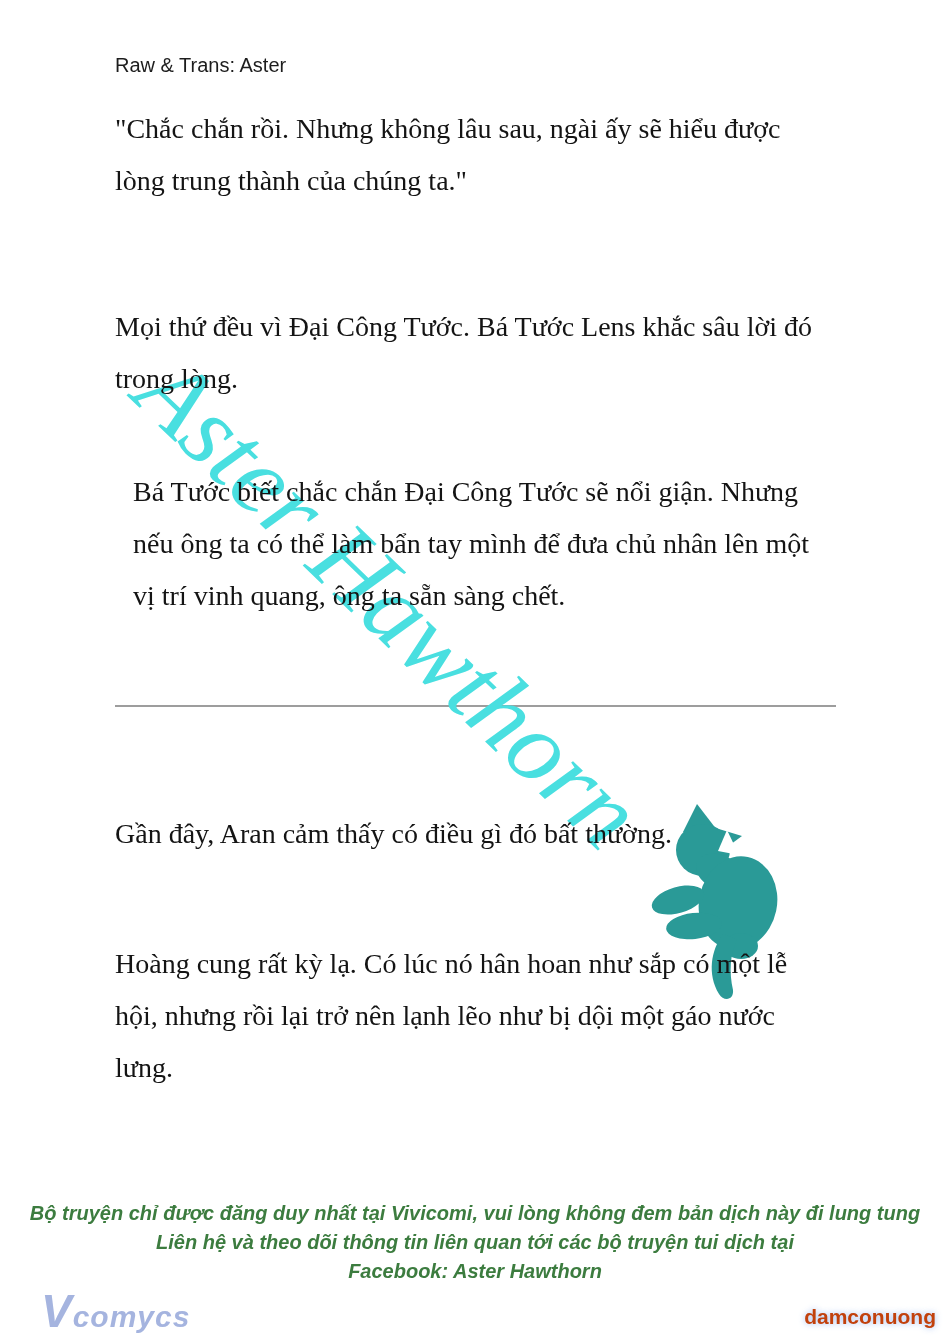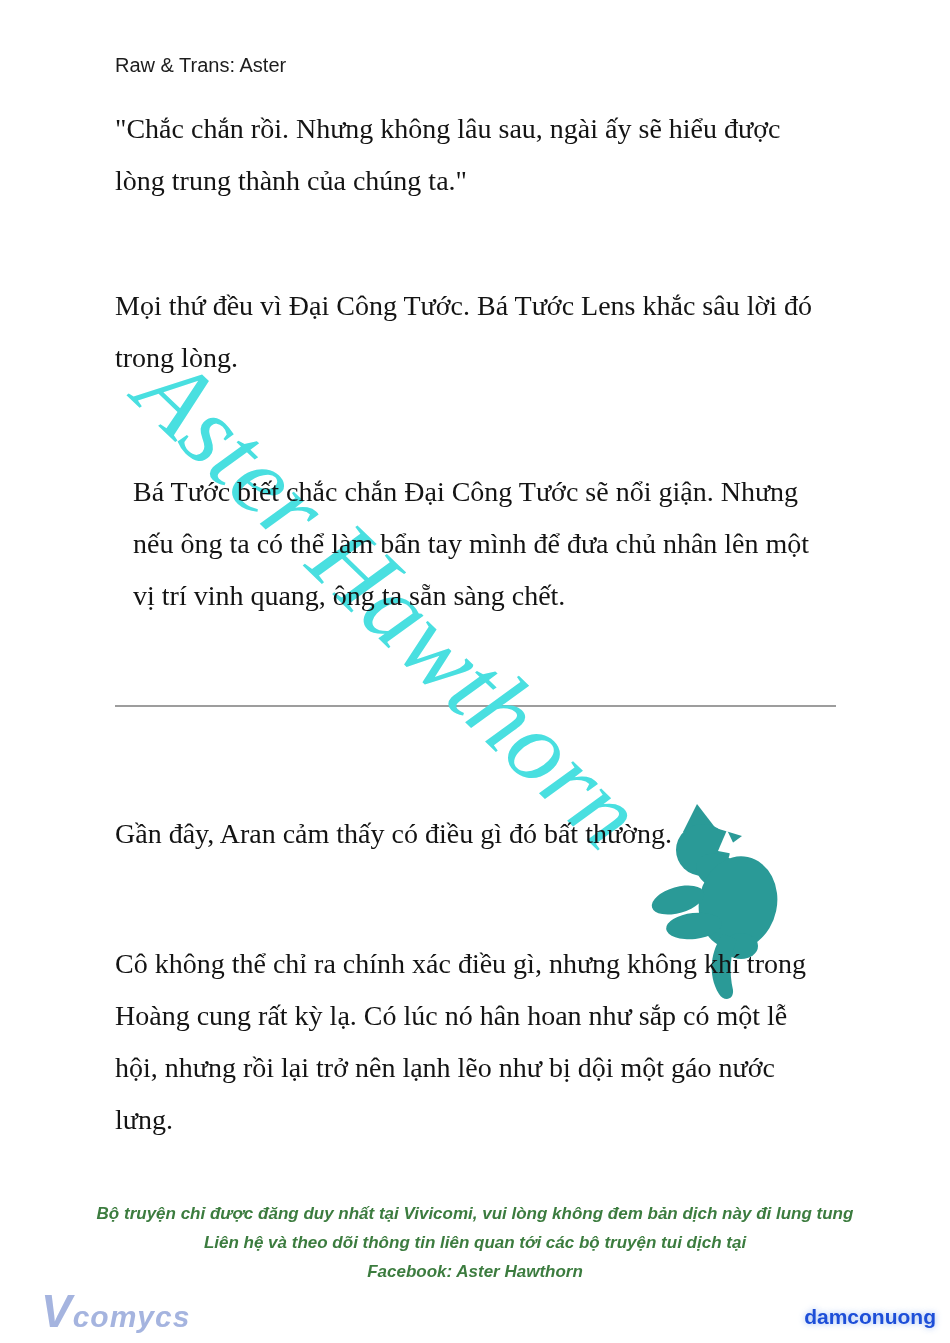--- a/index.html
+++ b/index.html
@@ -17,43 +17,43 @@
     background:#9d9d9d; z-index:0;
   }
   .watermark {
     position:absolute; left:195px; top:332px;
     transform:rotate(44deg); transform-origin:0 0;
     font-family:"Liberation Serif","DejaVu Serif",serif; font-style:italic;
     font-size:102px; color:#49dfe0; white-space:nowrap; z-index:1;
   }
   .cat-svg { position:absolute; left:645px; top:798px; z-index:1; }
   .para { position:absolute; left:115px; z-index:2; }
-  .p1 { top:103px; } .p2 { top:280px; } .p3 { top:466px;margin-left:18px; }
+  .p1 { top:103px; } .p2 { top:301px; } .p3 { top:466px;margin-left:18px; }
   .p4 { top:808px; } .p5 { top:938px; }
   .line {
     height:52px; line-height:52px; font-size:28px; color:#141414;
     white-space:nowrap;
   }
   .footer {
     position:absolute; left:0; top:1199px; width:950px; text-align:center;
     font-family:"Liberation Sans","DejaVu Sans",sans-serif;
     font-weight:bold; font-style:italic; color:#3c7c3f; z-index:2;
   }
-  .f-line { height:29px; line-height:29px; font-size:17px; }
+  .f-line { height:29px; line-height:29px; font-size:20px; }
   .logo-left {
     position:absolute; left:16px; top:1284px;
     font-family:"Liberation Sans","DejaVu Sans",sans-serif;
     font-style:italic; font-weight:bold; font-size:30px; letter-spacing:1px;
     color:#96a8da; opacity:.85; z-index:2;margin-left:25px;
   }
   .logo-left::first-letter { font-size:46px; }
   .logo-right {
     position:absolute; right:14px; top:1305px;
     font-family:"Liberation Sans","DejaVu Sans",sans-serif;
-    font-weight:bold; font-size:21px; color:#1d4ed8;
+    font-weight:bold; font-size:21px; color:#c2410c;
     text-shadow:0 0 6px rgba(140,175,240,.85), 0 0 2px rgba(255,255,255,.9);
     z-index:2;
   }
 </style>
 </head>
 <body>
 
 <div class="page">
 
   <div class="credit">Raw &amp; Trans: Aster</div>
@@ -91,21 +91,20 @@
     <div class="line">Bá Tước biết chắc chắn Đại Công Tước sẽ nổi giận. Nhưng</div>
     <div class="line">nếu ông ta có thể làm bẩn tay mình để đưa chủ nhân lên một</div>
     <div class="line">vị trí vinh quang, ông ta sẵn sàng chết.</div>
   </div>
 
   <div class="para p4">
     <div class="line">Gần đây, Aran cảm thấy có điều gì đó bất thường.</div>
   </div>
 
   <div class="para p5">
-    <div class="line">Cô không thể chỉ ra chính xác điều gì, nhưng không khí trong</div>
     <div class="line">Hoàng cung rất kỳ lạ. Có lúc nó hân hoan như sắp có một lễ</div>
     <div class="line">hội, nhưng rồi lại trở nên lạnh lẽo như bị dội một gáo nước</div>
     <div class="line">lưng.</div>
   </div>
 
   <div class="footer">
     <div class="f-line">Bộ truyện chỉ được đăng duy nhất tại Vivicomi, vui lòng không đem bản dịch này đi lung tung</div>
     <div class="f-line">Liên hệ và theo dõi thông tin liên quan tới các bộ truyện tui dịch tại</div>
     <div class="f-line">Facebook: Aster Hawthorn</div>
   </div>

